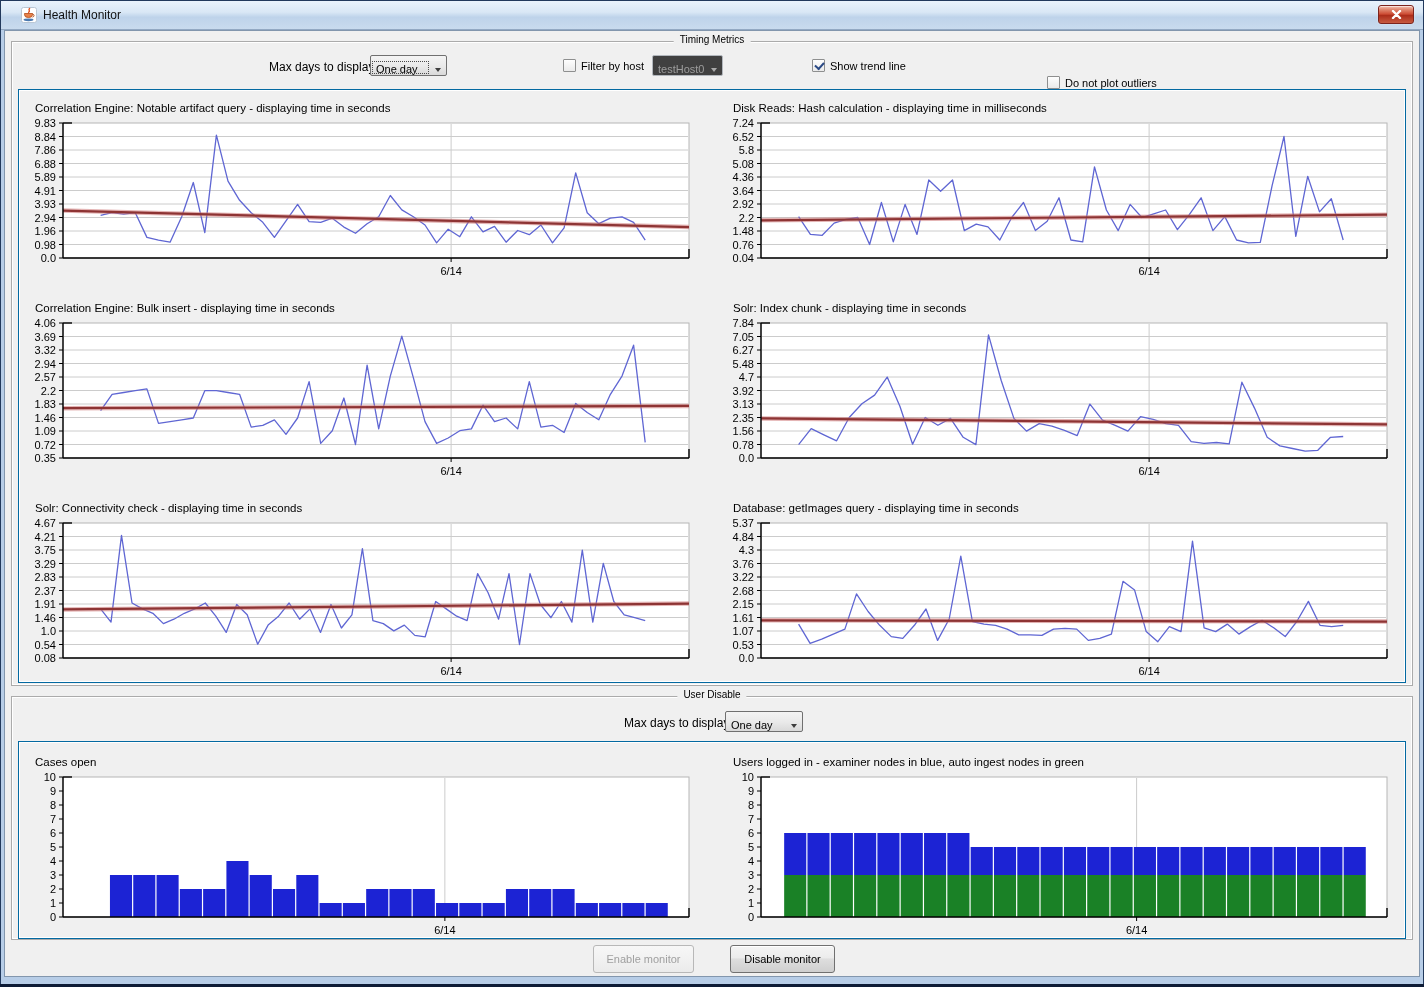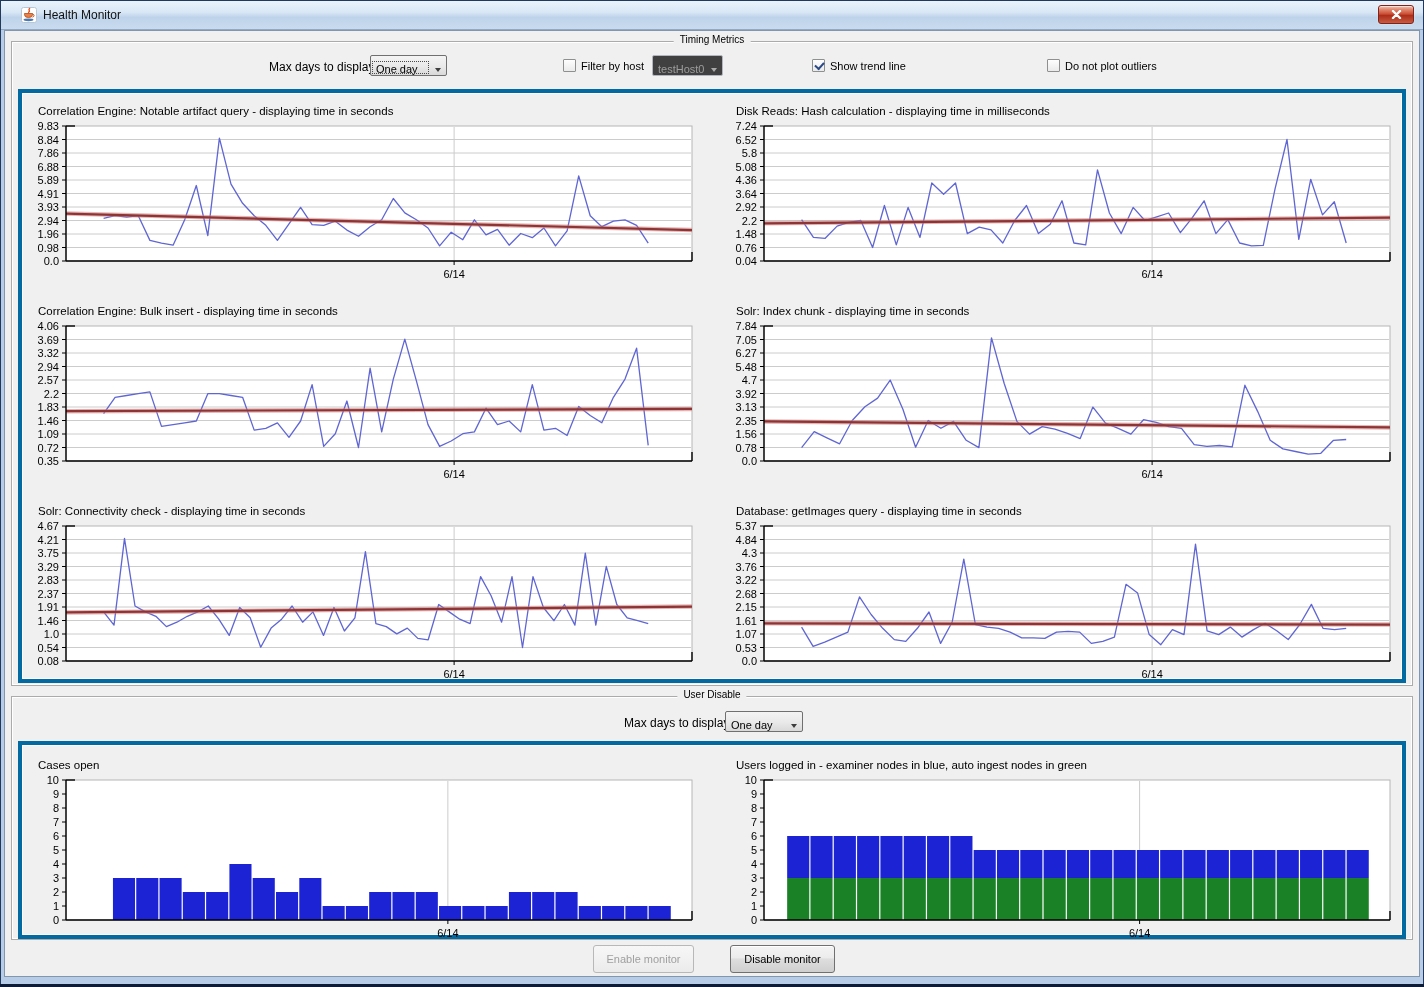--- a/index.html
+++ b/index.html
@@ -32,21 +32,21 @@
 
   
   .tpanel { position:absolute; border:1px solid #ababab; box-shadow: inset 0 0 0 1px #ffffff; }
   .tpanel-label {
     position:absolute; top:-8px; left:50%; transform:translateX(-50%);
     background:#f0f0f0; padding:0 6px; font-size:10px; white-space:nowrap;
   }
   #timing-panel { left:6px; top:10px; width:1402px; height:645px; }
   #user-panel   { left:6px; top:665px; width:1402px; height:244px; }
 
-  .charts-box { position:absolute; border:4px solid #0369a1; box-shadow: inset 0 0 0 1px #ffffff; background:#f0f0f0;text-align:center; }
+  .charts-box { position:absolute; border:1px solid #0369a1; box-shadow: inset 0 0 0 1px #ffffff; background:#f0f0f0;text-align:center; }
   #timing-charts { left:6px; top:47px; width:1388px; height:594px; }
   #user-charts   { left:6px; top:44px; width:1388px; height:198px; }
   .chart { position:absolute; }
   #chart0 {left:10px; top:6px;}   #chart1 {left:708px; top:6px;}
   #chart2 {left:10px; top:206px;} #chart3 {left:708px; top:206px;}
   #chart4 {left:10px; top:406px;} #chart5 {left:708px; top:406px;}
   #chart6 {left:10px; top:8px;}   #chart7 {left:708px; top:8px;}
 
   svg text { font-family:"Liberation Sans", sans-serif; fill:#000; }
   .c-title { font-size:11.5px; }
@@ -135,21 +135,21 @@
         <span class="combo-arrow">
             <span class="tri"></span>
           </span>
       </div>
 
       <div class="checkbox-row" style="left:800px; top:17px;">
         <span class="cb checked"></span>
         <span>Show trend line</span>
       </div>
 
-      <div class="checkbox-row" style="left:1035px; top:17px;">
+      <div class="checkbox-row" style="left:1035px; top:34px;">
         <span class="cb"></span>
         <span>Do not plot outliers</span>
       </div>
 
       <div class="charts-box" id="timing-charts">
         <svg class="chart" id="chart0" width="668" height="186" viewBox="0 0 668 186">
             <text x="6" y="16" class="c-title">Correlation Engine: Notable artifact query - displaying time in seconds</text>
             <rect x="34" y="27" width="626" height="135" fill="#ffffff" stroke="#b6b6b6" stroke-width="1"></rect>
             <line x1="30" y1="27" x2="34" y2="27" stroke="#000" stroke-width="1"></line>
             <text x="27" y="31" class="c-tick" text-anchor="end">9.83</text>

